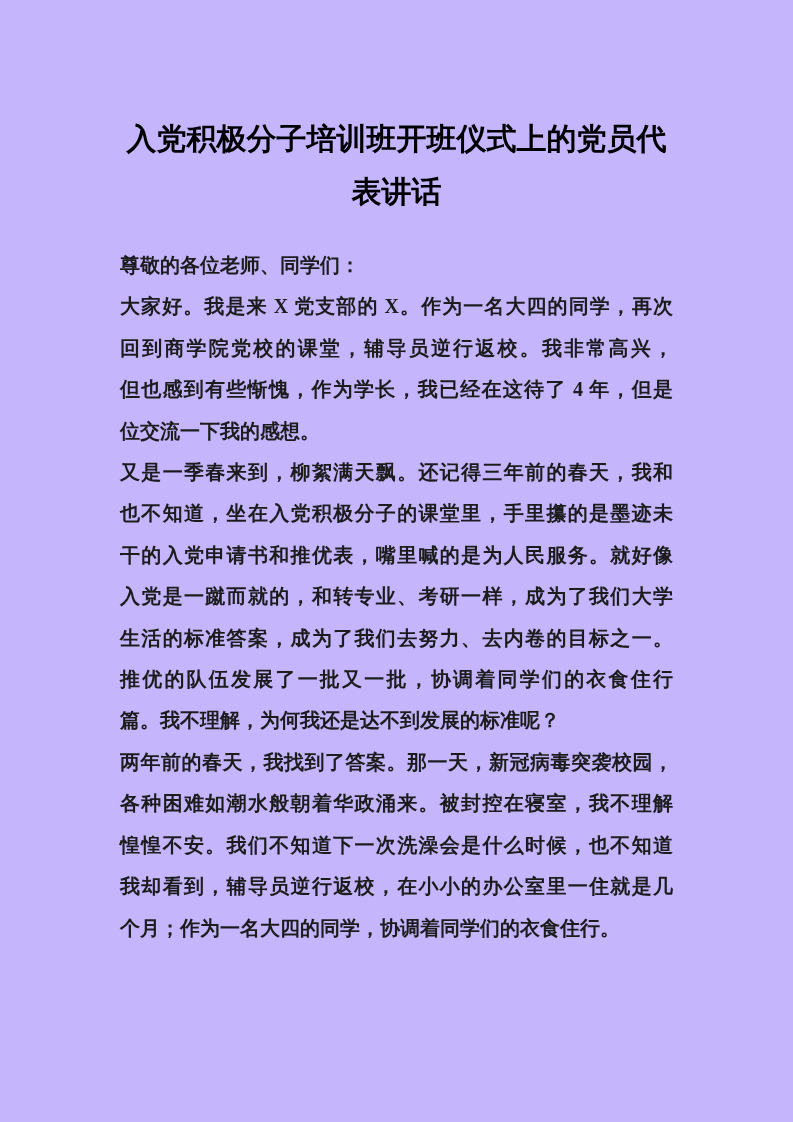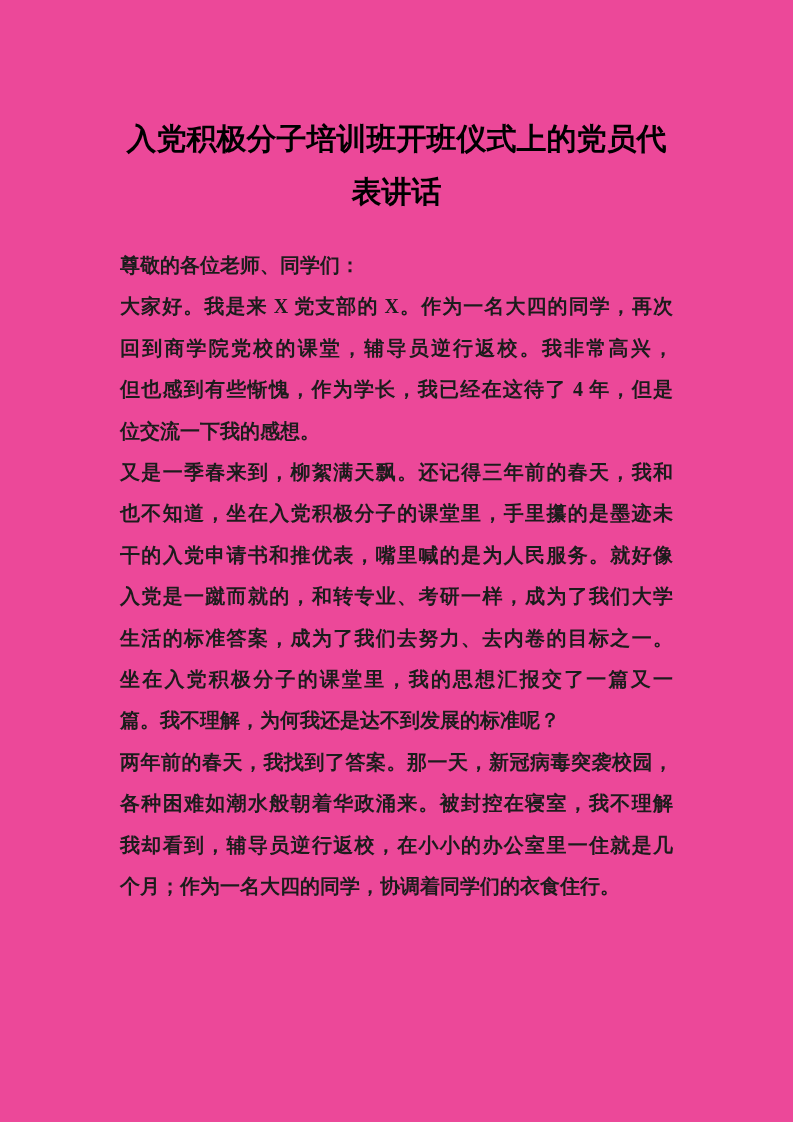--- a/index.html
+++ b/index.html
@@ -4,21 +4,21 @@
 <style>
   html, body {
     margin: 0;
     padding: 0;
     background: #ffffff;
   }
   .page {
     position: relative;
     width: 793px;
     height: 1122px;
-    background: #ec4899;
+    background: #c4b5fd;
     box-sizing: border-box;
     padding: 112px 120px 0 120px;
     font-family: "Liberation Serif", "DejaVu Serif", serif;
     color: #000000;
     overflow: hidden;
   }
   .doc-title {
     margin: 0 0 27px 0;
     font-size: 30px;
     font-weight: bold;
@@ -62,23 +62,24 @@
         <div class="line">回到商学院党校的课堂，辅导员逆行返校。我非常高兴，</div>
         <div class="line">但也感到有些惭愧，作为学长，我已经在这待了 4 年，但是</div>
         <div class="line last">位交流一下我的感想。</div>
       </div>
       <div class="para">
         <div class="line">又是一季春来到，柳絮满天飘。还记得三年前的春天，我和</div>
         <div class="line">也不知道，坐在入党积极分子的课堂里，手里攥的是墨迹未</div>
         <div class="line">干的入党申请书和推优表，嘴里喊的是为人民服务。就好像</div>
         <div class="line">入党是一蹴而就的，和转专业、考研一样，成为了我们大学</div>
         <div class="line">生活的标准答案，成为了我们去努力、去内卷的目标之一。</div>
-        <div class="line">坐在入党积极分子的课堂里，我的思想汇报交了一篇又一</div>
+        <div class="line">推优的队伍发展了一批又一批，协调着同学们的衣食住行</div>
         <div class="line last">篇。我不理解，为何我还是达不到发展的标准呢？</div>
       </div>
       <div class="para">
         <div class="line">两年前的春天，我找到了答案。那一天，新冠病毒突袭校园，</div>
         <div class="line">各种困难如潮水般朝着华政涌来。被封控在寝室，我不理解</div>
+        <div class="line">惶惶不安。我们不知道下一次洗澡会是什么时候，也不知道</div>
         <div class="line">我却看到，辅导员逆行返校，在小小的办公室里一住就是几</div>
         <div class="line last">个月；作为一名大四的同学，协调着同学们的衣食住行。</div>
       </div>
     </div>
 </div>
 
 </body></html>

